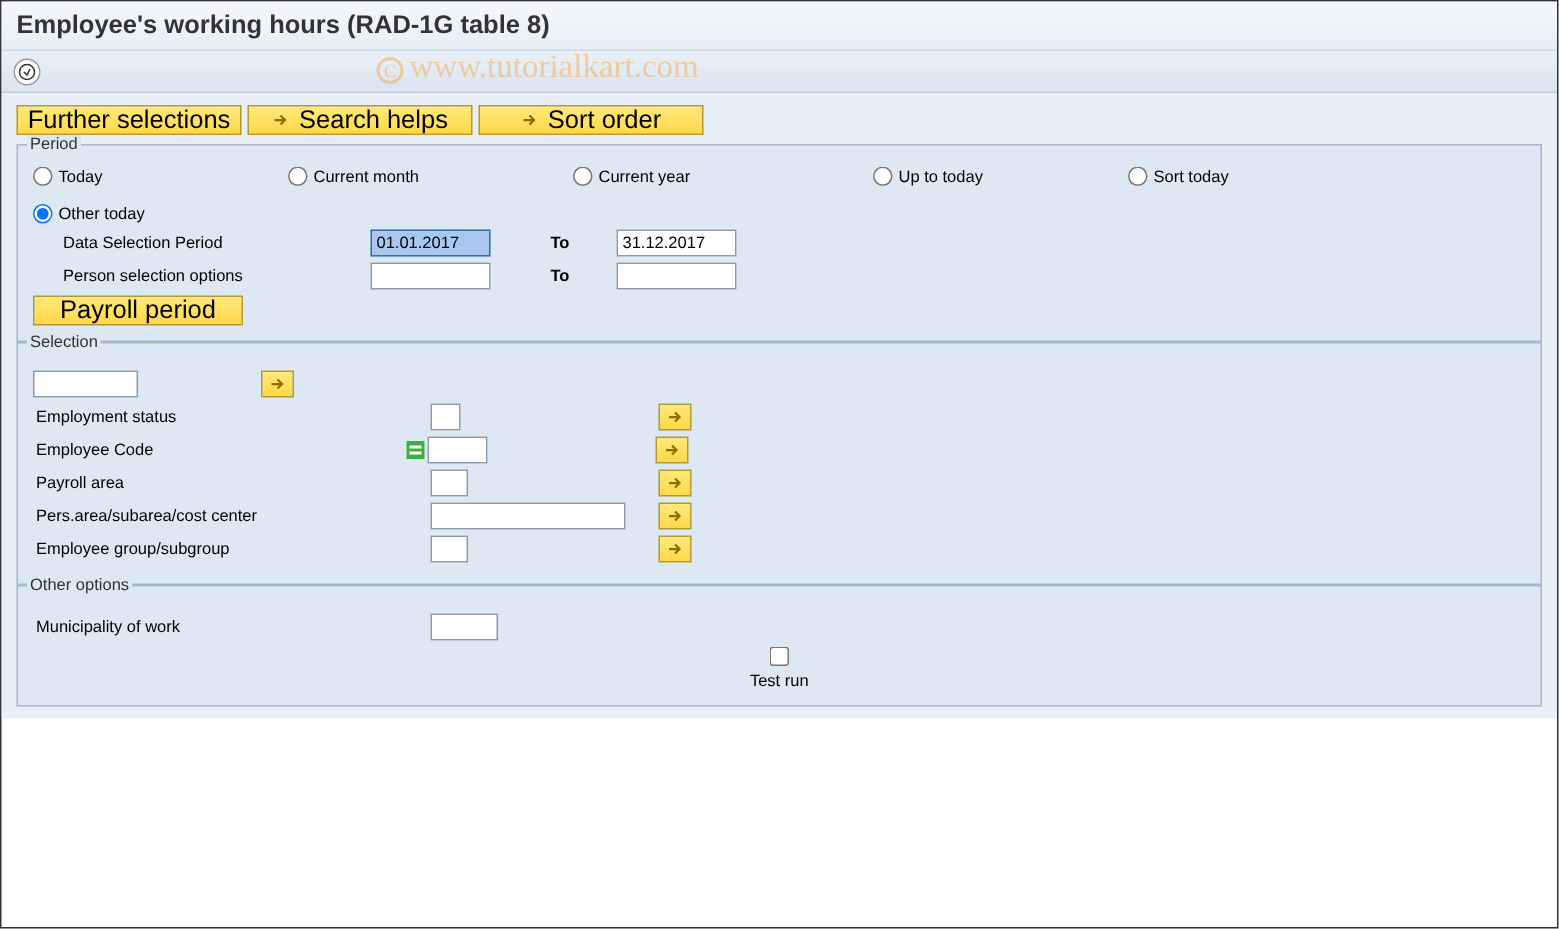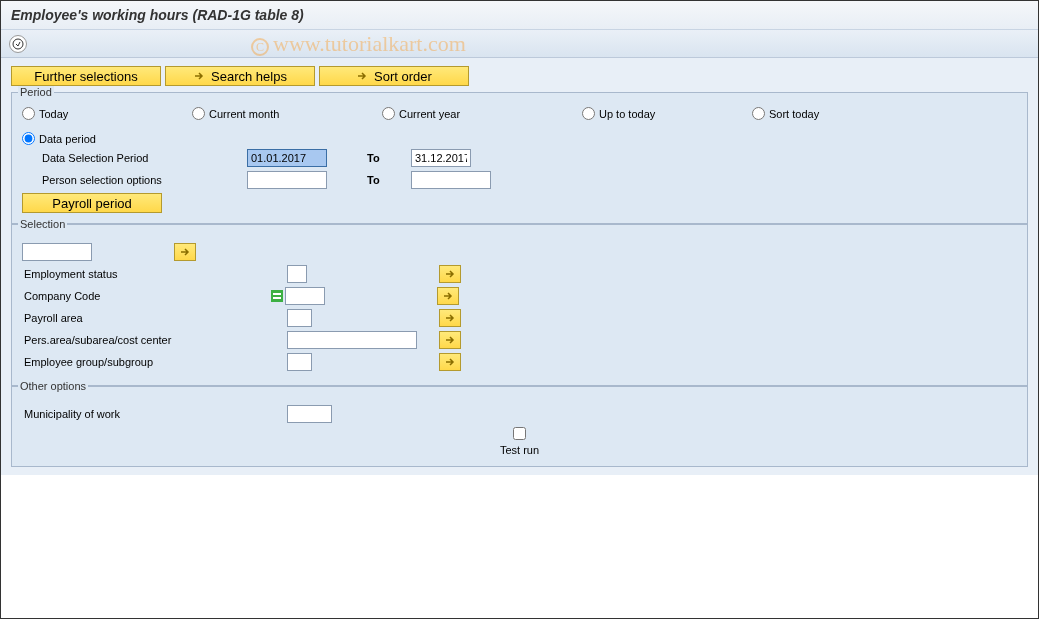--- a/index.html
+++ b/index.html
@@ -11,22 +11,21 @@
       height: 619px;
       border: 1px solid #333;
       position: relative;
     }
     .title-bar {
       background: linear-gradient(#f5f7fa, #e8eef5);
       padding: 6px 10px;
       border-bottom: 1px solid #c8d4e3;
     }
     .title-bar h1 {
-      font-size: 14px;
-      font-style: italic;
+      font-size: 17px;
       font-weight: bold;
       color: #333;
     }
     .toolbar-row {
       background: linear-gradient(#eaf0f7, #d9e4f0);
       padding: 4px 8px;
       border-bottom: 1px solid #bcc9da;
       display: flex;
       align-items: center;
       min-height: 28px;
@@ -41,21 +40,21 @@
     }
     .main-content {
       background: #e8eff7;
       padding: 8px 10px;
     }
     .btn-row { display:flex; gap:4px; margin-bottom:6px; }
     .sap-btn {
       background: linear-gradient(#ffe97a, #ffd84a);
       border: 1px solid #b49a2e;
       padding: 2px 0;
-      font-size: 13px;
+      font-size: 17px;
       height: 20px;
       display:flex;align-items:center;gap:6px;
       cursor: pointer;
       min-width: 80px;
       text-align:center;
       justify-content:center;
     }
     .sap-btn.wide { min-width: 150px; }
     .arrow-icon {
       width:12px;height:12px;display:inline-flex;align-items:center;justify-content:center;
@@ -189,28 +188,28 @@
           <input type="radio" name="period" style="">
           <span>Up to today</span>
         </div>
       <div class="radio-col2 radio-item">
           <input type="radio" name="period" style="">
           <span>Sort today</span>
         </div>
       <div style="width:100%"></div>
       <div class="radio-col1 radio-item">
           <input type="radio" name="period" checked="" style="">
-          <span>Data period</span>
+          <span>Other today</span>
         </div>
     </div>
     <div class="field-row">
       <span class="field-label">Data Selection Period</span>
       <input class="text-input selected" style="width: 80px;" value="01.01.2017">
       <span class="to-label">To</span>
-      <input class="text-input" style="width: 60px;" value="31.12.2017">
+      <input class="text-input" style="width: 80px;" value="31.12.2017">
     </div>
     <div class="field-row">
       <span class="field-label">Person selection options</span>
       <input class="text-input" style="width: 80px;" value="">
       <span class="to-label">To</span>
       <input class="text-input" style="width: 80px;" value="">
     </div>
     <button class="sap-btn" style="min-width:140px;margin-top:4px">
         <span>Payroll period</span>
       </button>
@@ -236,21 +235,21 @@
       <button class="multi-btn" style="margin-left:132px">
           <span class="arrow-icon">
             <svg width="10" height="10" viewBox="0 0 10 10">
               <path d="M1 5 L7 5 M5 2 L8 5 L5 8" fill="none" stroke="#8a6d00" stroke-width="1.5"></path>
             </svg>
           </span>
         </button>
     </div>
 
     <div class="field-row">
-      <span class="field-label sel" style="width:249px">Company Code</span>
+      <span class="field-label sel" style="width:249px">Employee Code</span>
       <span class="eq-icon"></span>
       <input class="text-input" style="width: 40px;" value="">
       <button class="multi-btn" style="margin-left:112px">
           <span class="arrow-icon">
             <svg width="10" height="10" viewBox="0 0 10 10">
               <path d="M1 5 L7 5 M5 2 L8 5 L5 8" fill="none" stroke="#8a6d00" stroke-width="1.5"></path>
             </svg>
           </span>
         </button>
     </div>

